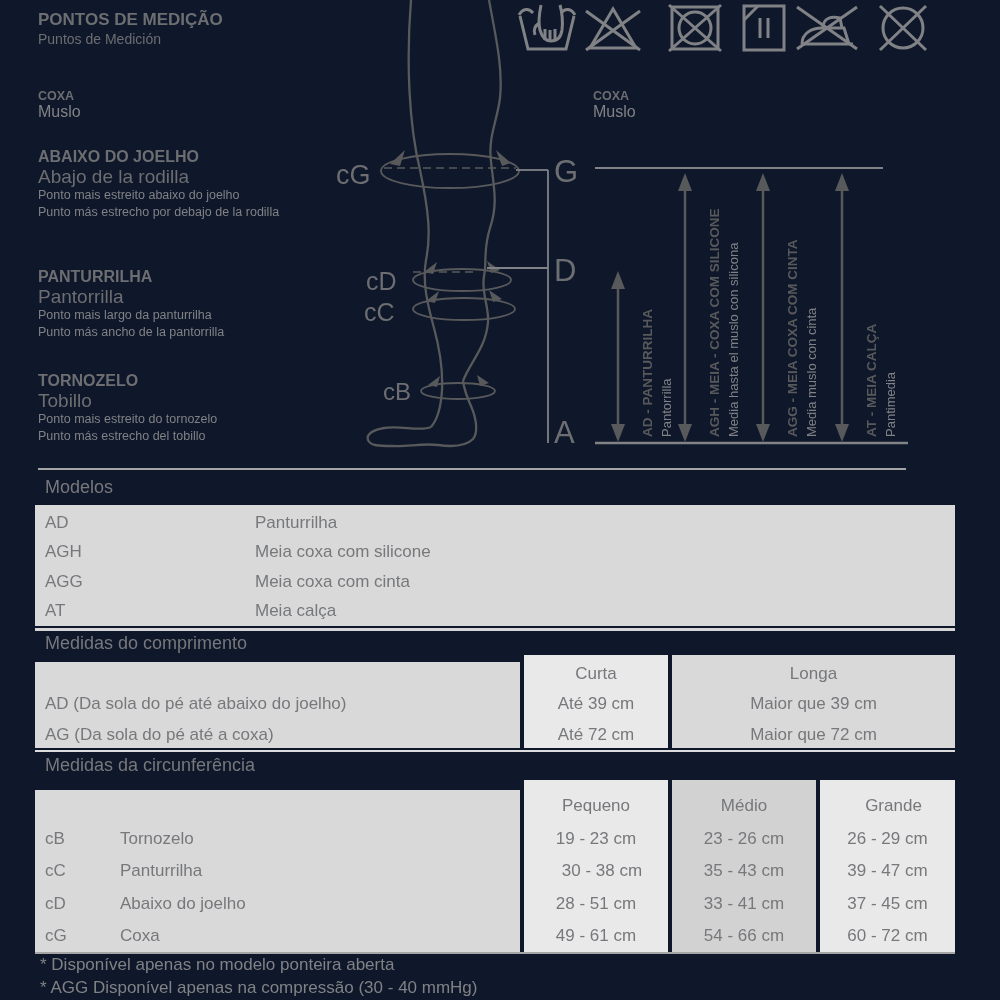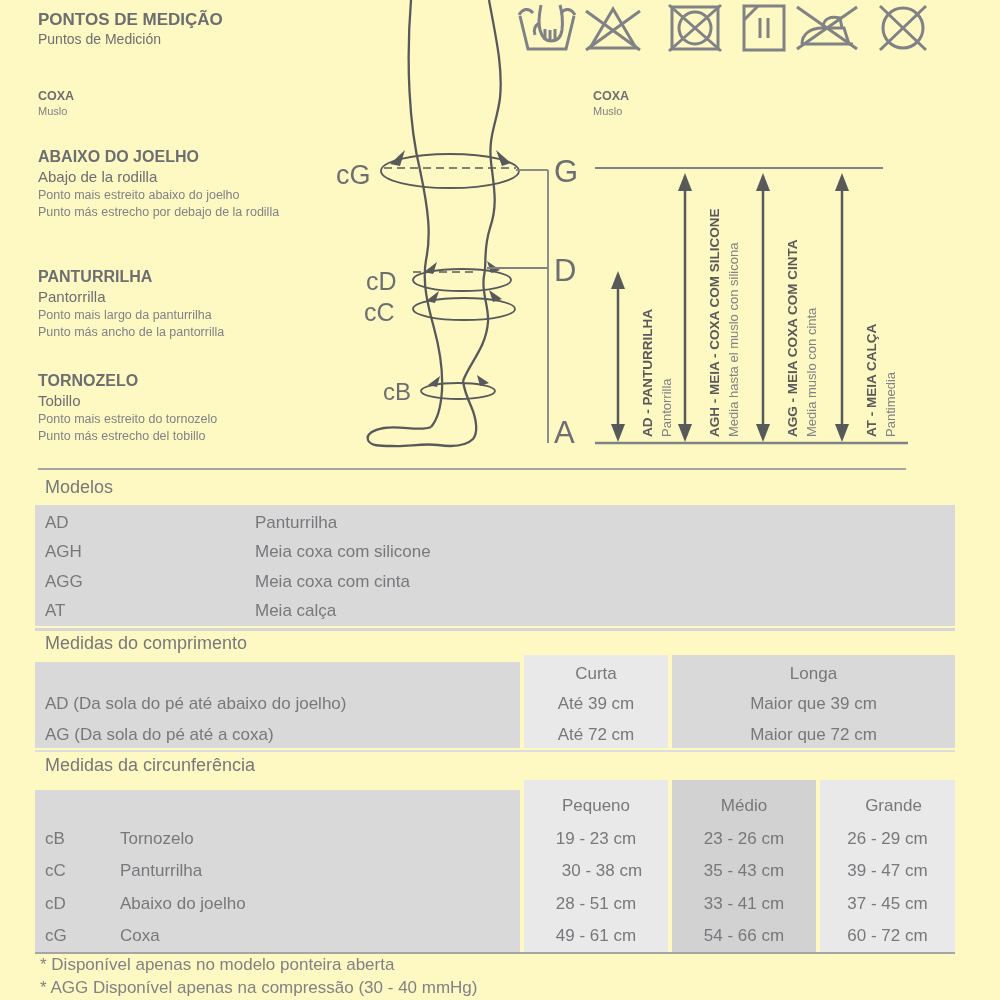--- a/index.html
+++ b/index.html
@@ -1,25 +1,25 @@
 <!DOCTYPE html>
 <html><head>
 <meta charset="utf-8">
 <style>
   html,body{margin:0;padding:0;background:#fff;}
-  #page{position:relative;width:1000px;height:1000px;background:#fef9c3;overflow:hidden;
+  #page{position:relative;width:1000px;height:1000px;background:#0f172a;overflow:hidden;
         font-family:"Liberation Sans","DejaVu Sans",sans-serif;color:#77787b;}
   .abs{position:absolute;}
   
   .hdr-title{font-size:17px;font-weight:bold;color:#6d6e71;line-height:20px;}
   .hdr-sub{font-size:14px;color:#6d6e71;line-height:19px;}
   .blk-title-sm{font-size:12.5px;font-weight:bold;color:#6d6e71;line-height:16px;}
-  .blk-sub-sm{font-size:11px;color:#808285;line-height:15px;}
+  .blk-sub-sm{font-size:16px;color:#808285;line-height:15px;}
   .blk-title{font-size:16px;font-weight:bold;color:#6d6e71;line-height:21px;}
-  .blk-sub{font-size:15px;color:#6d6e71;line-height:20px;}
+  .blk-sub{font-size:19px;color:#6d6e71;line-height:20px;}
   .blk-desc{font-size:12.5px;color:#808285;line-height:16.5px;}
   
   .cicon{position:absolute;top:3px;}
   .cicon svg{display:block;}
   .cicon path,.cicon circle,.cicon rect,.cicon line,.cicon polyline
        {fill:none;stroke:#808285;stroke-width:3;}
   
   .divider{position:absolute;}
   
   .sec-head{position:absolute;font-size:18px;color:#77787b;}

